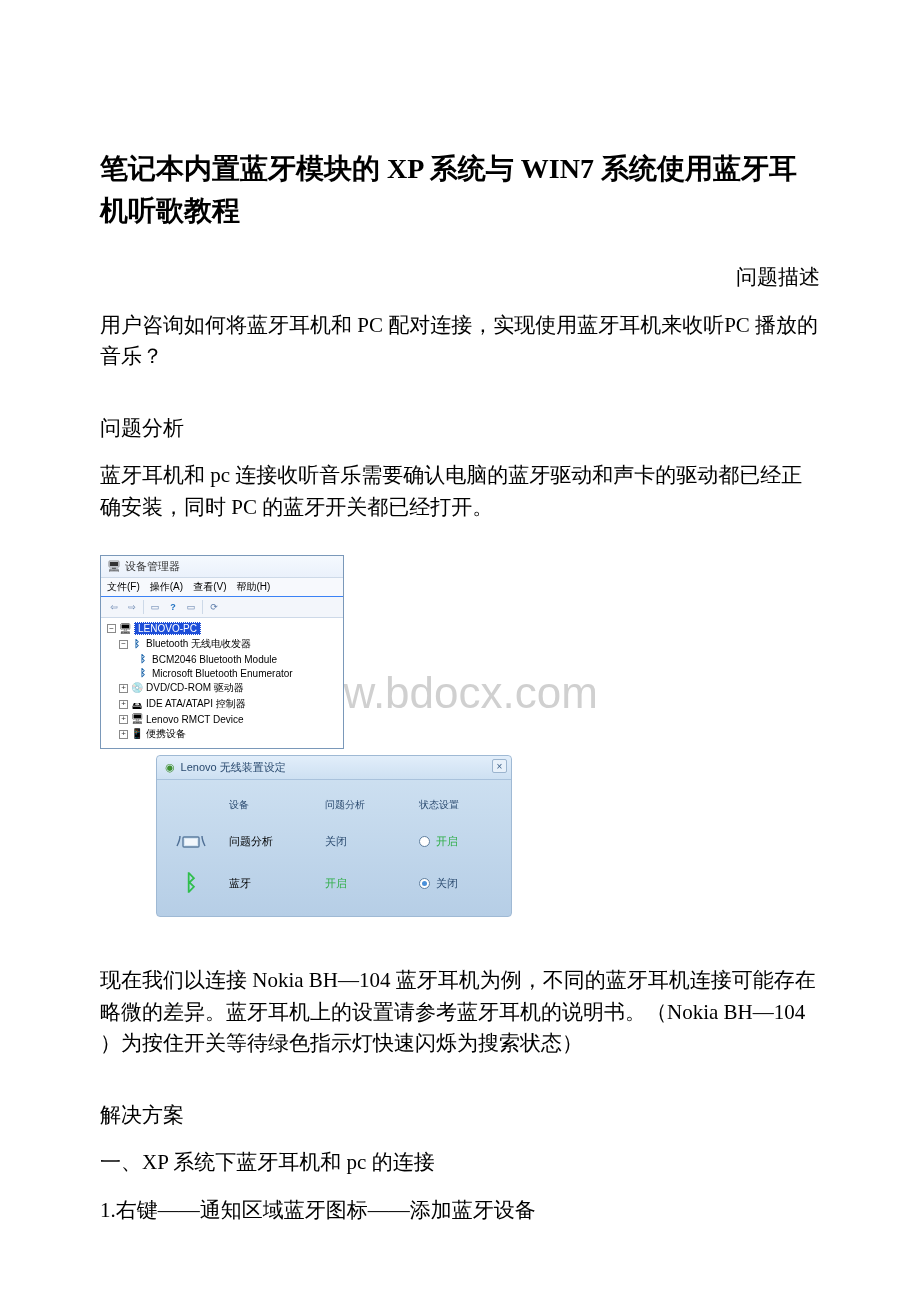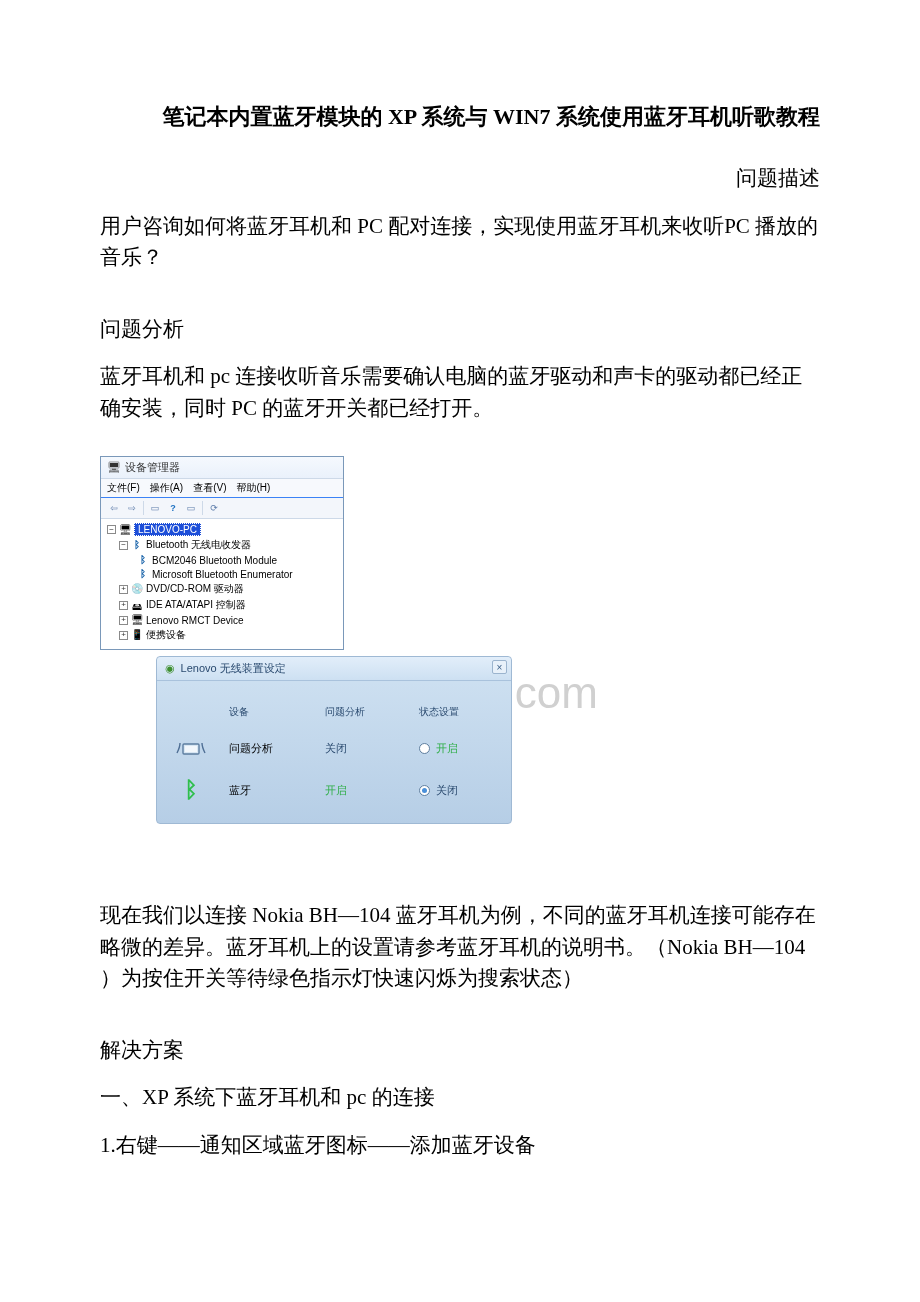--- a/index.html
+++ b/index.html
@@ -6,25 +6,26 @@
     body {
       width: 920px;
       min-height: 1302px;
       background: #fff;
       font-family: "SimSun", "宋体", serif;
       color: #000;
       padding: 100px 100px 80px 100px;
       position: relative;
     }
     .title {
-      font-size: 22px;
+      font-size: 28px;
       font-weight: bold;
-      text-align: right;
+      text-align: left;
       line-height: 1.5;
       margin-bottom: 30px;
+      margin-top: 48px;
     }
     .indent {
       text-indent: 2em;
       font-size: 21px;
       line-height: 1.5;
       text-align: right;
     }
     .para {
       font-size: 21px;
       line-height: 1.5;
@@ -155,21 +156,21 @@
       border-radius: 2px;
     }
     .lp-header, .lp-row {
       display: grid;
       grid-template-columns: 48px 88px 86px 90px;
       align-items: center;
       padding: 0 16px;
       gap: 8px;
     }
     .lp-header {
-      margin-top: 24px;
+      margin-top: 18px;
       font-size: 10px;
       color: #2a4a6f;
     }
     .lp-header > div { text-align: left; }
     .lp-header > div:first-child { visibility: hidden; }
     .lp-row { margin-top: 16px; font-size: 11px; }
     .lp-icon {
       width: 36px; height: 26px;
       display: flex; align-items: center; justify-content: center;
     }
@@ -184,21 +185,21 @@
       width: 11px; height: 11px; border-radius: 50%;
       border: 1px solid #5f7f9f; background: #fff;
       display: inline-block; position: relative;
     }
     .radio.sel::after {
       content: ""; position: absolute; left: 2px; top: 2px;
       width: 5px; height: 5px; border-radius: 50%; background: #4a90d9;
     }
     .lp-action-on { color: #2fae47; }
     .lp-action-off { color: #2a4a6f; }
-    .mt-big { margin-top: 76px; }
+    .mt-big { margin-top: 48px; }
   </style>
 </head>
 <body>
 
 <div class="watermark">www.bdocx.com</div>
 
 <h1 class="title">笔记本内置蓝牙模块的 XP 系统与 WIN7 系统使用蓝牙耳机听歌教程</h1>
 
 <p class="indent">问题描述</p>
 <p class="para">用户咨询如何将蓝牙耳机和 PC 配对连接，实现使用蓝牙耳机来收听PC 播放的音乐？</p>

